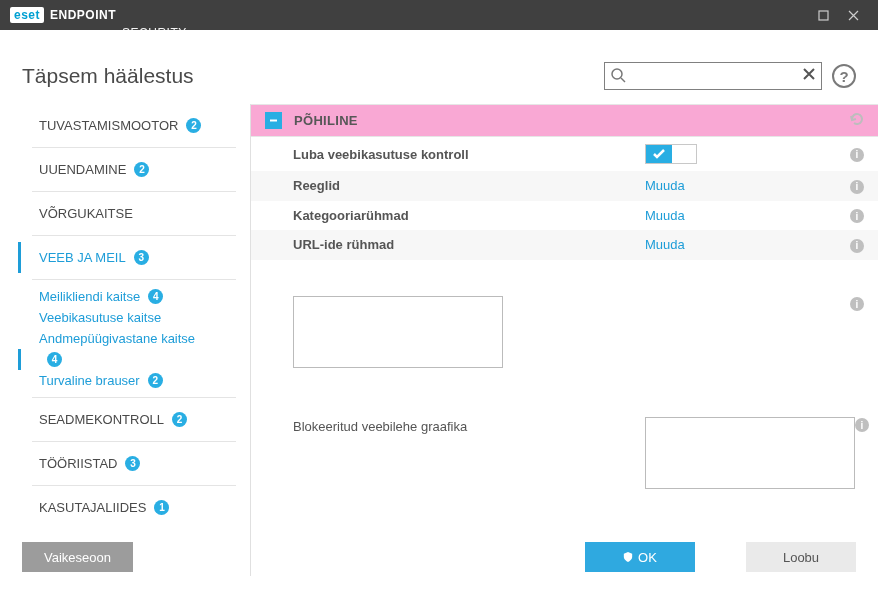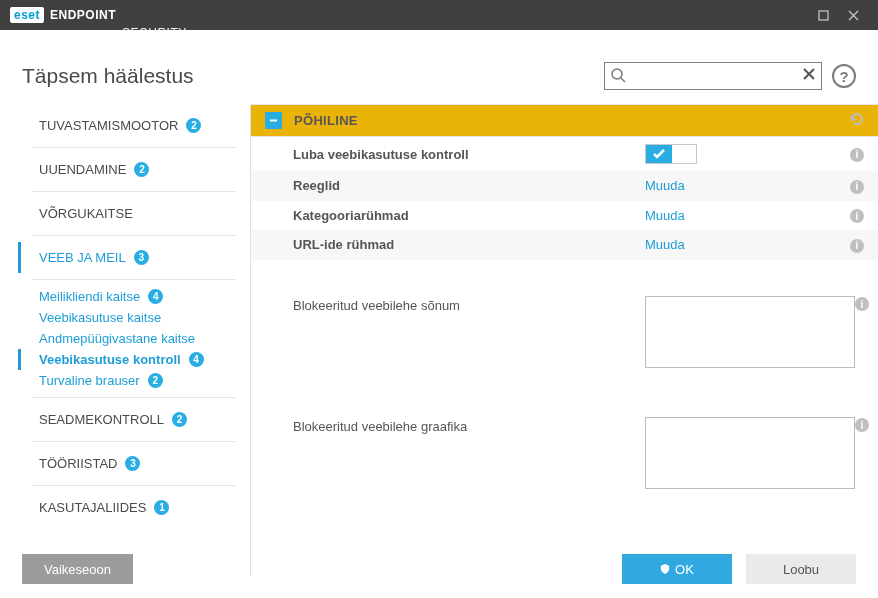--- a/index.html
+++ b/index.html
@@ -22,41 +22,41 @@
   .help-btn { width: 24px; height: 24px; border: 2px solid #7a7a7a; border-radius: 50%; color: #7a7a7a; font-weight: bold; font-size: 15px; display: flex; align-items: center; justify-content: center; cursor: pointer; }
   .body { display: flex; height: 472px; padding-left: 18px; }
   .sidebar { width: 232px; padding: 6px 0 0 0; }
   .side-item { display: flex; align-items: center; padding: 8px 10px 8px 18px; font-size: 13px; color: #4a4a4a; border-left: 3px solid transparent; cursor: pointer; text-transform: uppercase; position: relative; }
   .side-item.indent { text-transform: none; padding: 3px 10px 3px 18px; color: #1e9dd8; font-size: 13px; }
   .side-item.active { border-left-color: #1e9dd8; }
   .side-item.bold { font-weight: 700; color: #1e9dd8; }
   .side-divider { height: 1px; background: #e4e4e4; margin: 6px 14px; }
   .badge { background: #29aee3; color: #fff; border-radius: 50%; width: 15px; height: 15px; font-size: 10px; font-weight: bold; display: inline-flex; align-items: center; justify-content: center; margin-left: 8px; }
   .content { flex: 1; border-left: 1px solid #e0e0e0; overflow: auto; }
-  .section-head { display: flex; align-items: center; background: #eab308; padding: 6px 14px; border-top: 1px solid #e6e6e6; border-bottom: 1px solid #e6e6e6; }
+  .section-head { display: flex; align-items: center; background: #f9a8d4; padding: 6px 14px; border-top: 1px solid #e6e6e6; border-bottom: 1px solid #e6e6e6; }
   .collapse-btn { width: 17px; height: 17px; background: #29aee3; color: #fff; display: flex; align-items: center; justify-content: center; font-weight: bold; font-size: 14px; margin-right: 12px; cursor: pointer; line-height: 1; }
   .section-title { font-weight: 700; font-size: 13px; color: #575757; letter-spacing: 0.3px; }
   .section-head .spacer { flex: 1; }
   .undo-icon { color: #bdbdbd; cursor: pointer; }
   .row { display: flex; align-items: center; padding: 7px 14px 7px 42px; font-size: 13px; color: #555; }
   .row .label { flex: 0 0 352px; font-weight: bold; }
   .row .ctrl { flex: 1; }
   .row .info { width: 24px; text-align: right; }
   .info-icon { width: 14px; height: 14px; background: #bfbfbf; color: #fff; border-radius: 50%; display: inline-flex; align-items: center; justify-content: center; font-size: 10px; font-weight: bold; font-style: normal; cursor: pointer; }
   .toggle { width: 52px; height: 20px; background: #fff; border: 1px solid #c8c8c8; display: inline-flex; align-items: center; padding: 0; cursor: pointer; }
   .toggle .knob { width: 26px; height: 18px; background: #29aee3; display: flex; align-items: center; justify-content: center; }
   .toggle .knob svg { stroke: #fff; stroke-width: 2.5; fill: none; }
   .link { color: #1e9dd8; cursor: pointer; }
   .gap-row { height: 26px; }
   .tall-row { display: flex; align-items: flex-start; padding: 10px 14px 10px 42px; }
   .tall-row .label { flex: 0 0 352px; padding-top: 2px; color: #555; font-size: 13px; }
   .tall-row .ctrl { flex: 1; }
   .tall-row .info { width: 24px; text-align: right; }
   .textarea { width: 210px; height: 72px; border: 1px solid #bbb; resize: none; font-family: inherit; font-size: 13px; padding: 4px; }
-  .footer { position: absolute; bottom: 0; left: 0; right: 0; height: 58px; display: flex; align-items: center; padding: 0 22px; }
+  .footer { position: absolute; bottom: 12px; left: 0; right: 0; height: 58px; display: flex; align-items: center; padding: 0 22px; gap: 37px; }
   .btn { height: 30px; padding: 0 22px; border: none; font-size: 13px; cursor: pointer; display: inline-flex; align-items: center; justify-content: center; }
   .btn-gray { background: #9c9c9c; color: #fff; }
   .btn-blue { background: #2fa9e0; color: #fff; }
   .btn-light { background: #eaeaea; color: #555; }
   .footer .spacer { flex: 1; }
   .footer .btn + .btn { margin-left: 14px; }
   .sec-icon { width: 10px; height: 10px; margin-right: 5px; display: inline-block; }
 </style>
 </head>
 <body>
@@ -126,21 +126,20 @@
         <span>Meilikliendi kaitse</span>
         <span class="badge">4</span>
       </div>
     <div class="side-item indent">
         <span>Veebikasutuse kaitse</span>
       </div>
     <div class="side-item indent">
         <span>Andmepüügivastane kaitse</span>
       </div>
     <div class="side-item indent bold active">
-        <span>Veebikasutuse kontroll</span>
         <span class="badge">4</span>
       </div>
     <div class="side-item indent">
         <span>Turvaline brauser</span>
         <span class="badge">2</span>
       </div>
     <div class="side-divider"></div>
     <div class="side-item">
         <span>SEADMEKONTROLL</span>
         <span class="badge">2</span>
@@ -202,21 +201,20 @@
 
     <div class="row" style="background:#f7f7f7">
       <div class="label">URL-ide rühmad</div>
       <div class="ctrl"><span class="link">Muuda</span></div>
       <div class="info"><i class="info-icon">i</i></div>
     </div>
 
     <div class="gap-row"></div>
 
     <div class="tall-row">
-      <div class="label">Blokeeritud veebilehe sõnum</div>
       <div class="ctrl"><textarea class="textarea" style=""></textarea></div>
       <div class="info"><i class="info-icon">i</i></div>
     </div>
 
     <div class="gap-row"></div>
 
     <div class="tall-row">
       <div class="label">Blokeeritud veebilehe graafika</div>
       <div class="ctrl"><textarea class="textarea" style=""></textarea></div>
       <div class="info"><i class="info-icon">i</i></div>

